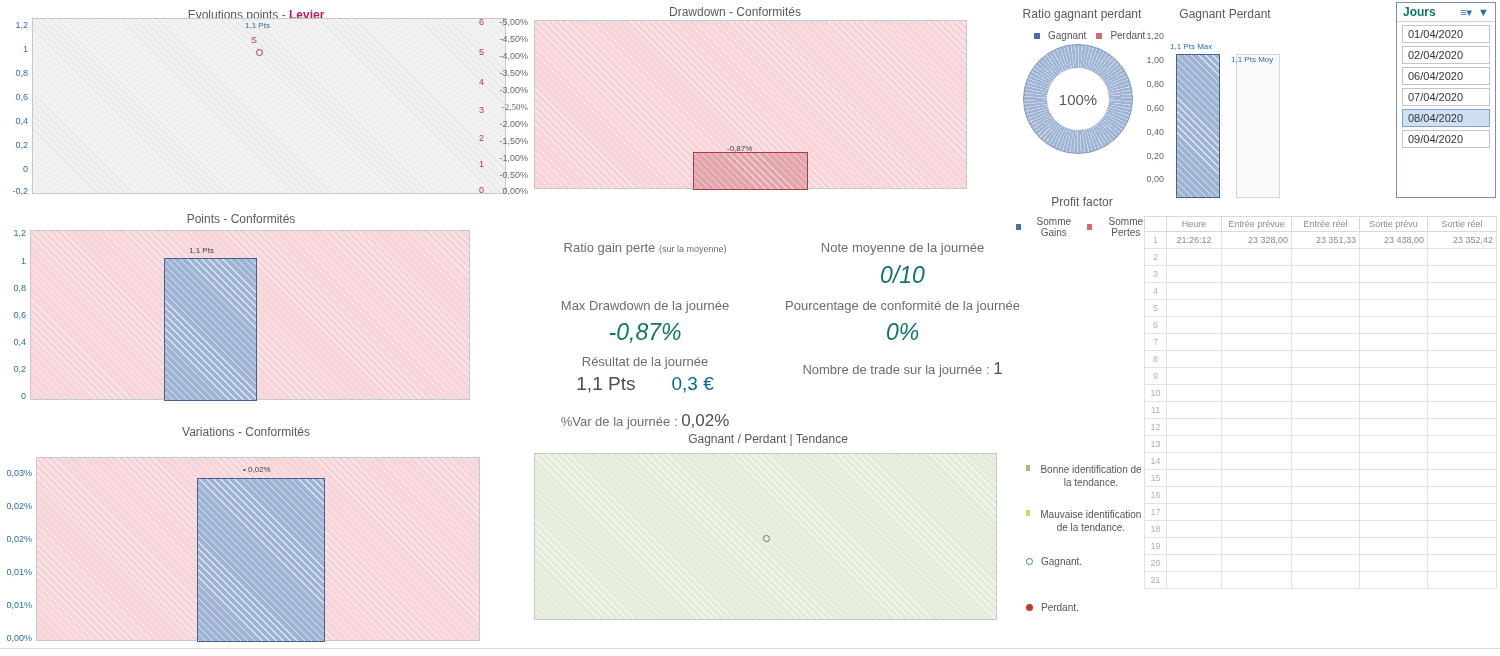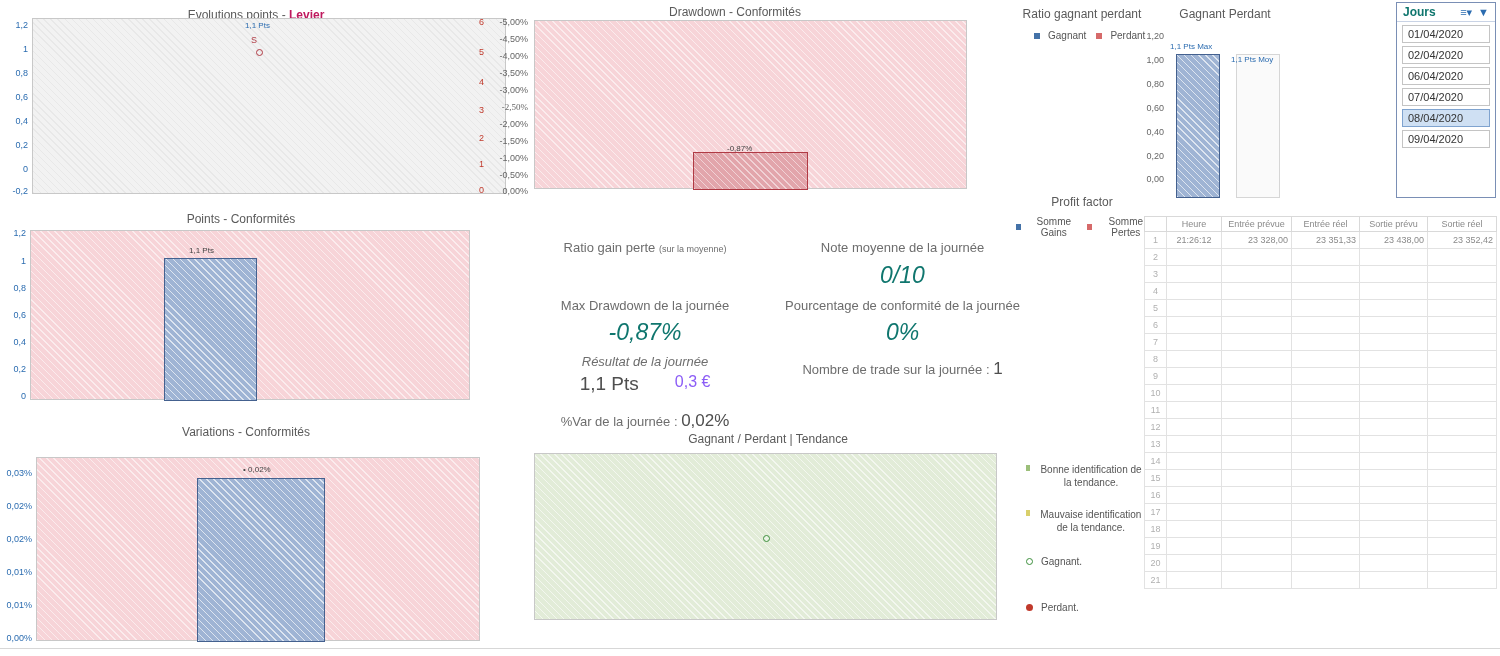--- a/index.html
+++ b/index.html
@@ -226,24 +226,24 @@
 
     <div class="kpi-label" style="position:absolute; left:265px; top:5px; width:255px;">Note moyenne de la journée</div>
     <div class="kpi-value" style="position:absolute; left:265px; top:25px; width:255px;">0/10</div>
 
     <div class="kpi-label" style="position:absolute; left:0; top:63px; width:270px;">Max Drawdown de la journée</div>
     <div class="kpi-value" style="position:absolute; left:0; top:82px; width:270px;">-0,87%</div>
 
     <div class="kpi-label" style="position:absolute; left:265px; top:63px; width:255px;">Pourcentage de conformité de la journée</div>
     <div class="kpi-value" style="position:absolute; left:265px; top:82px; width:255px;">0%</div>
 
-    <div class="kpi-label" style="position:absolute; left:0; top:119px; width:270px;font-style:italic;">Résultat de la journée</div>
+    <div class="kpi-label" style="position:absolute; left:0; top:119px; width:270px;">Résultat de la journée</div>
     <div style="position:absolute; left:0; top:138px; width:270px; display:flex; justify-content:center; gap:36px;">
       <span style="font-size:19px; color:#4f4f4f;">1,1 Pts</span>
-      <span style="font-size:16px; color:#8b5cf6;">0,3 €</span>
+      <span style="font-size:19px; color:#0369a1;">0,3 €</span>
     </div>
 
     <div class="kpi-inline" style="position:absolute; left:265px; top:124px; width:255px;">
       <span>Nombre de trade sur la journée : </span><span class="big">1</span>
     </div>
 
     <div class="kpi-inline" style="position:absolute; left:0; top:176px; width:270px;">
       <span>%Var de la journée : </span><span class="big">0,02%</span>
     </div>
   </div>
@@ -260,20 +260,28 @@
     <div style="position:absolute; left:22px; top:26px; display:flex; gap:10px;">
       <span class="legend-row">
         <span class="legend-sq" style="background:#4472a8;"></span>
         <span>Gagnant</span>
       </span>
       <span class="legend-row">
         <span class="legend-sq" style="background:#d66a6a;"></span>
         <span>Perdant</span>
       </span>
     </div>
+    <div class="donut" style="left:11px; top:40px; width:110px; height:110px; position:absolute;
+         background:
+           repeating-conic-gradient(from 0deg, rgba(255,255,255,0.45) 0 1.2deg, rgba(0,0,0,0) 1.2deg 4deg),
+           conic-gradient(#9fb4d4 0 100%);
+         border:1px solid #7f97bd;">
+      <div class="hole" style="width:62px; height:62px;"></div>
+      <div class="ctext">100%</div>
+    </div>
   </div>
 
   <div class="panel" style="left:1140px; top:4px; width:170px; height:190px;">
     <div class="chart-title" style="position:absolute; left:0; top:3px; width:170px;">Gagnant Perdant</div>
 
     <div class="axis-lab grey" style="left:0; top:28px; width:24px;">1,20</div>
     <div class="axis-lab grey" style="left:0; top:52px; width:24px;">1,00</div>
     <div class="axis-lab grey" style="left:0; top:76px; width:24px;">0,80</div>
     <div class="axis-lab grey" style="left:0; top:100px; width:24px;">0,60</div>
     <div class="axis-lab grey" style="left:0; top:124px; width:24px;">0,40</div>

